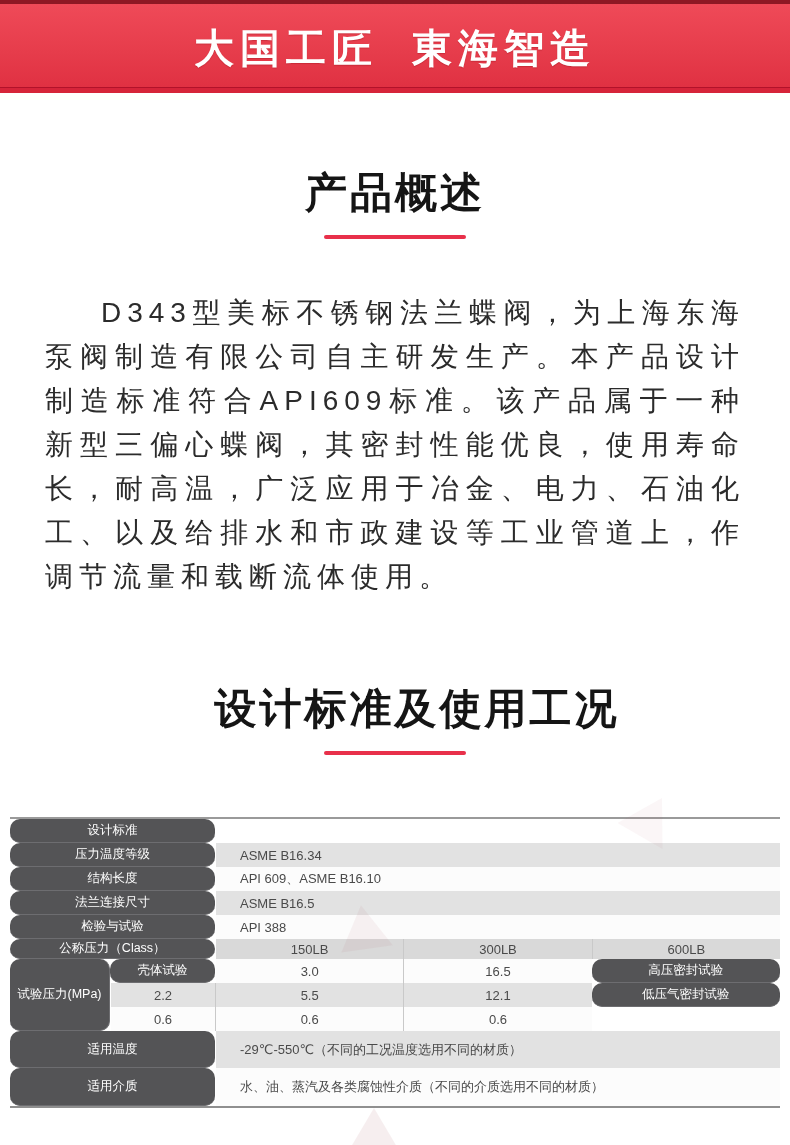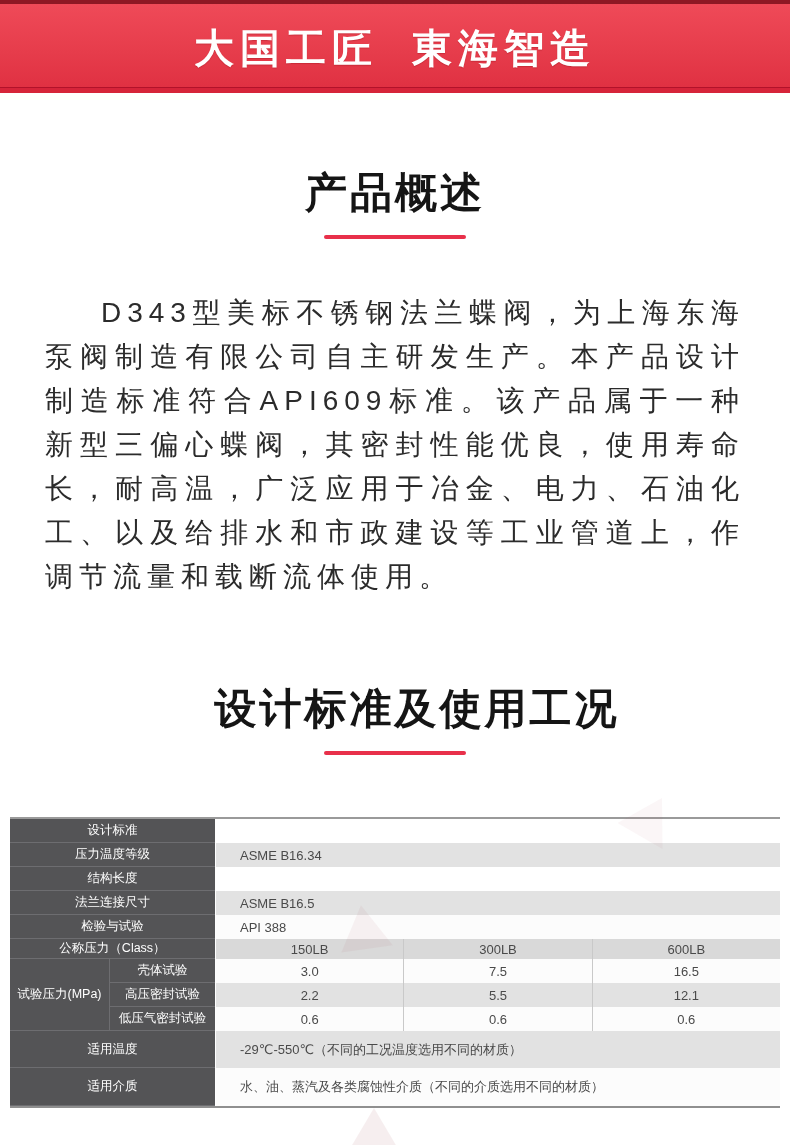--- a/index.html
+++ b/index.html
@@ -51,20 +51,21 @@
   .spec-table {
     margin: 62px 10px 0 10px;
     border-top: 2px solid #9a9a9a;
     border-bottom: 2px solid #8f8f8f;
     position: relative;
   }
   .cell-dark {
     background: #545456; color: #ffffff; font-size: 12.5px;
     display: flex; align-items: center; justify-content: center;
     border-bottom: 1px solid #6d6d70;
+    border-radius: 10px;
   }
   .row-simple { display: grid; grid-template-columns: 205px 1fr; height: 24px; }
   .row-class  { display: grid; grid-template-columns: 205px 1fr 1fr 1fr; height: 20px; }
   .test-block { display: grid; grid-template-columns: 100px 105px 1fr 1fr 1fr; grid-auto-rows: 24px; }
   .row-wide   { display: grid; grid-template-columns: 205px 1fr; }
   .row-temp   { height: 37px; }
   .row-media  { height: 38px; }
 
   .cell-val {
     display: flex; align-items: center;
@@ -116,20 +117,21 @@
 
   <div class="row-simple">
     <div class="cell-dark">设计标准</div>
   </div>
   <div class="row-simple">
     <div class="cell-dark">压力温度等级</div>
     <div class="cell-val bg-gray">ASME B16.34</div>
   </div>
   <div class="row-simple">
     <div class="cell-dark">结构长度</div>
+    <div class="cell-val bg-white">API 609、ASME B16.10</div>
   </div>
   <div class="row-simple">
     <div class="cell-dark">法兰连接尺寸</div>
     <div class="cell-val bg-gray">ASME B16.5</div>
   </div>
   <div class="row-simple">
     <div class="cell-dark">检验与试验</div>
     <div class="cell-val bg-white">API 388</div>
   </div>
 
@@ -138,21 +140,20 @@
     <div class="cell-val-center bg-class col-first">150LB</div>
     <div class="cell-val-center bg-class col-next">300LB</div>
     <div class="cell-val-center bg-class col-next">600LB</div>
   </div>
 
   <div class="test-block">
     <div class="cell-dark tp-span">试验压力(MPa)</div>
 
     <div class="cell-dark tp-sub">壳体试验</div>
     <div class="cell-val-center bg-white col-first">3.0</div>
-    <div class="cell-val-center bg-white col-next">7.5</div>
     <div class="cell-val-center bg-white col-next">16.5</div>
 
     <div class="cell-dark tp-sub">高压密封试验</div>
     <div class="cell-val-center bg-gray col-first">2.2</div>
     <div class="cell-val-center bg-gray col-next">5.5</div>
     <div class="cell-val-center bg-gray col-next">12.1</div>
 
     <div class="cell-dark tp-sub">低压气密封试验</div>
     <div class="cell-val-center bg-white col-first">0.6</div>
     <div class="cell-val-center bg-white col-next">0.6</div>

